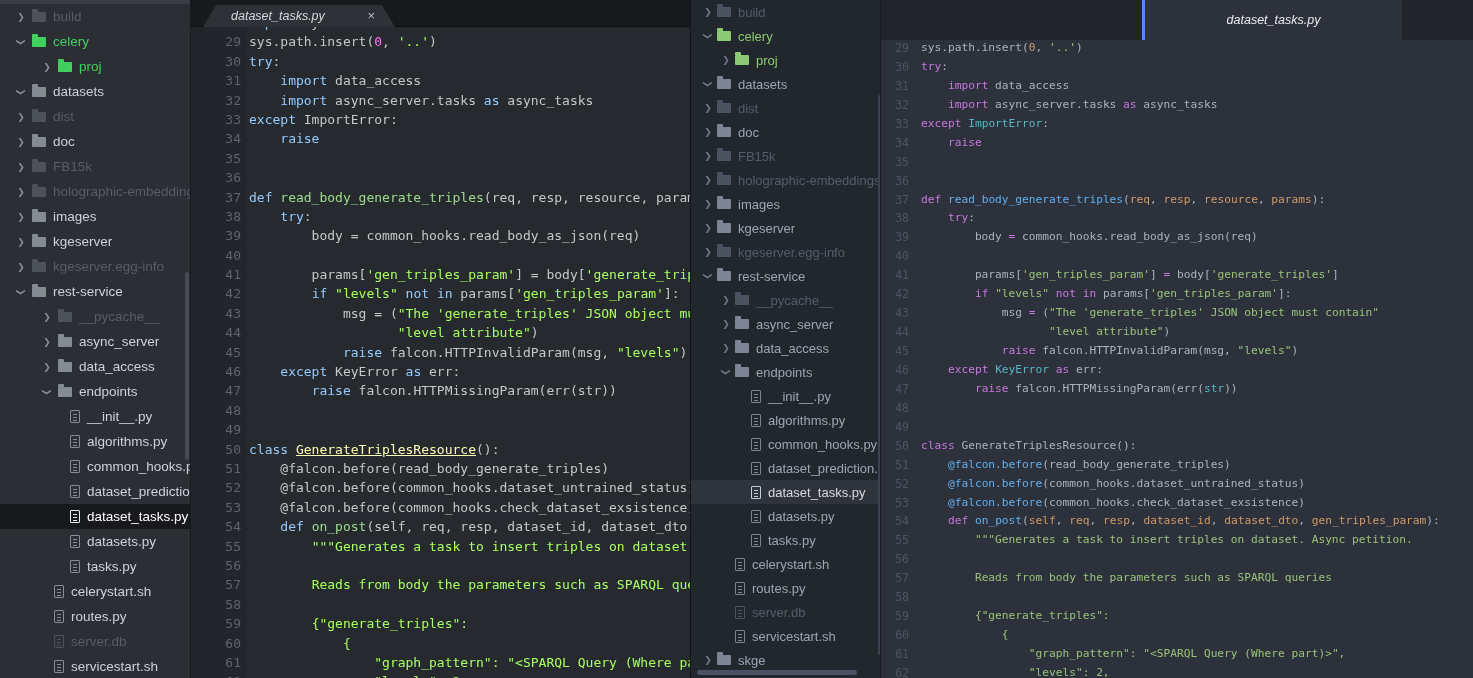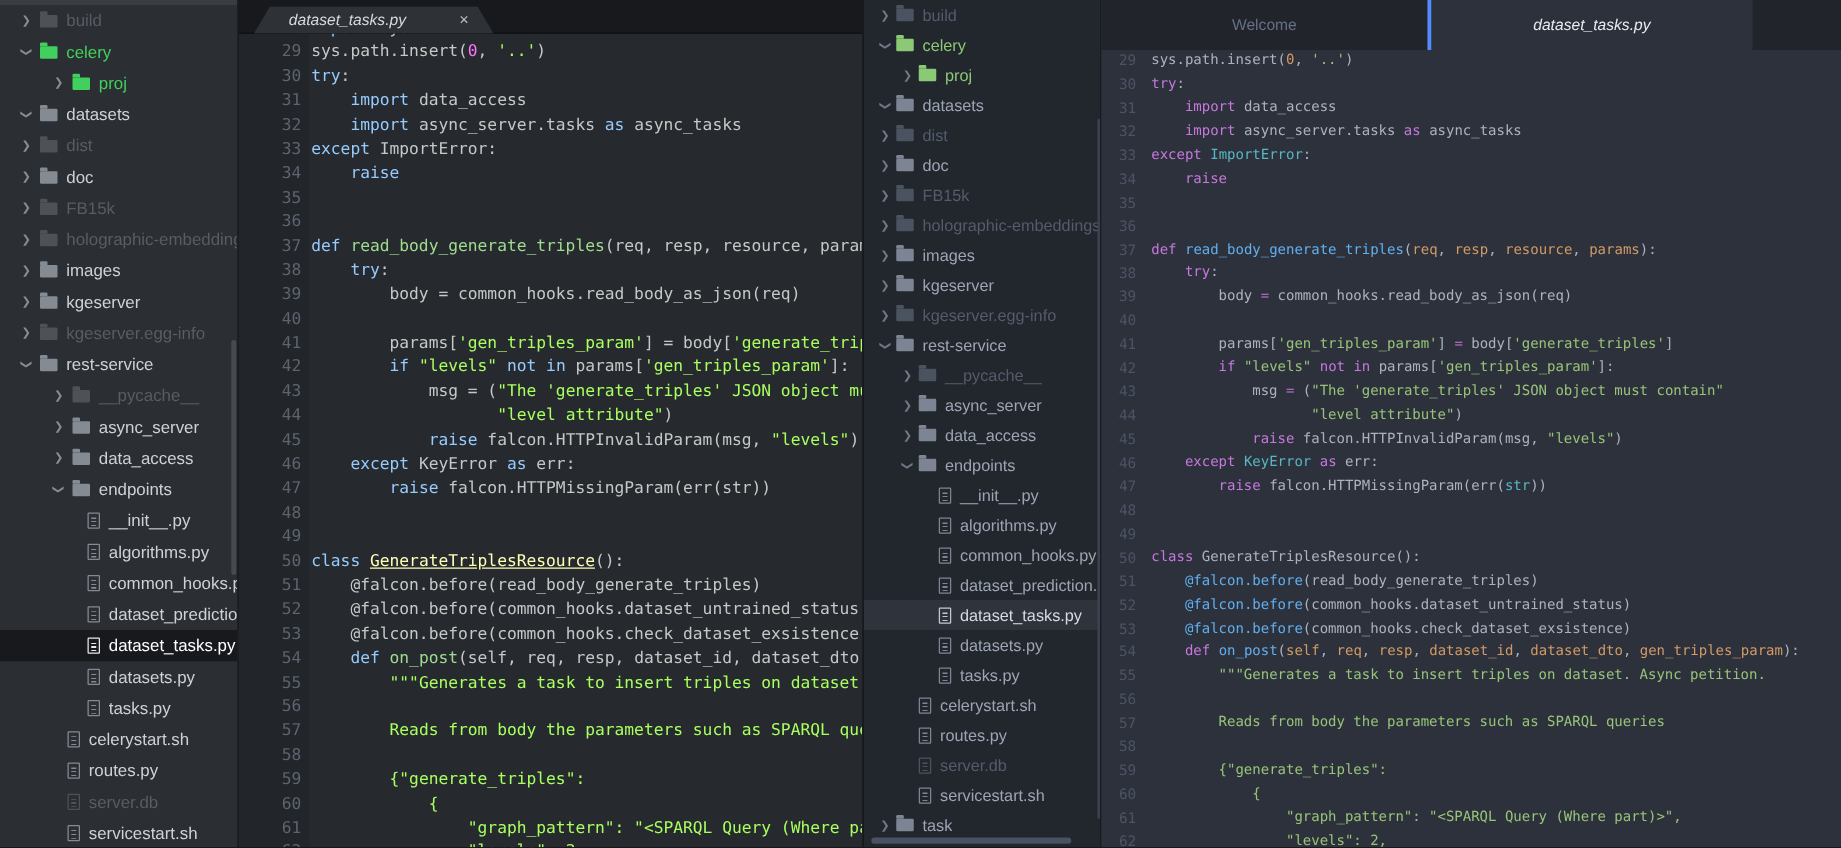--- a/index.html
+++ b/index.html
@@ -419,32 +419,29 @@
           <span class="ticon icon-file"></span>
           <span>server.db</span>
         </div>
         <div class="trow" style="padding-left: 44px;">
           <span class="ticon icon-file"></span>
           <span>servicestart.sh</span>
         </div>
         <div class="trow" style="padding-left: 8px;">
           <span class="chev"><span class="chev-in">❯</span></span>
           <span class="ticon icon-folder"></span>
-          <span>task</span>
+          <span>skge</span>
         </div>
       </div>
     <div class="vthumb"></div>
     <div class="hthumb"></div>
   </div>
 
   <div id="right-editor" class="panel thR">
     <div class="tabbar">
-      <div class="rtab inactive">
-        <span>Welcome</span>
-      </div>
       <div class="rtab active">
         <span>dataset_tasks.py</span>
       </div>
     </div>
     <div class="codepane">
       <div class="codescroll" id="right-code">
           <div class="cline"><span class="ln">29</span><span class="lc"><span class="t-pl">sys.path.insert(</span><span class="t-num">0</span><span class="t-pl">, </span><span class="t-str">'..'</span><span class="t-pl">)</span></span></div>
           <div class="cline"><span class="ln">30</span><span class="lc"><span class="t-kw">try</span><span class="t-pl">:</span></span></div>
           <div class="cline"><span class="ln">31</span><span class="lc"><span class="t-pl">    </span><span class="t-kw">import</span><span class="t-pl"> data_access</span></span></div>
           <div class="cline"><span class="ln">32</span><span class="lc"><span class="t-pl">    </span><span class="t-kw">import</span><span class="t-pl"> async_server.tasks </span><span class="t-kw">as</span><span class="t-pl"> async_tasks</span></span></div>

